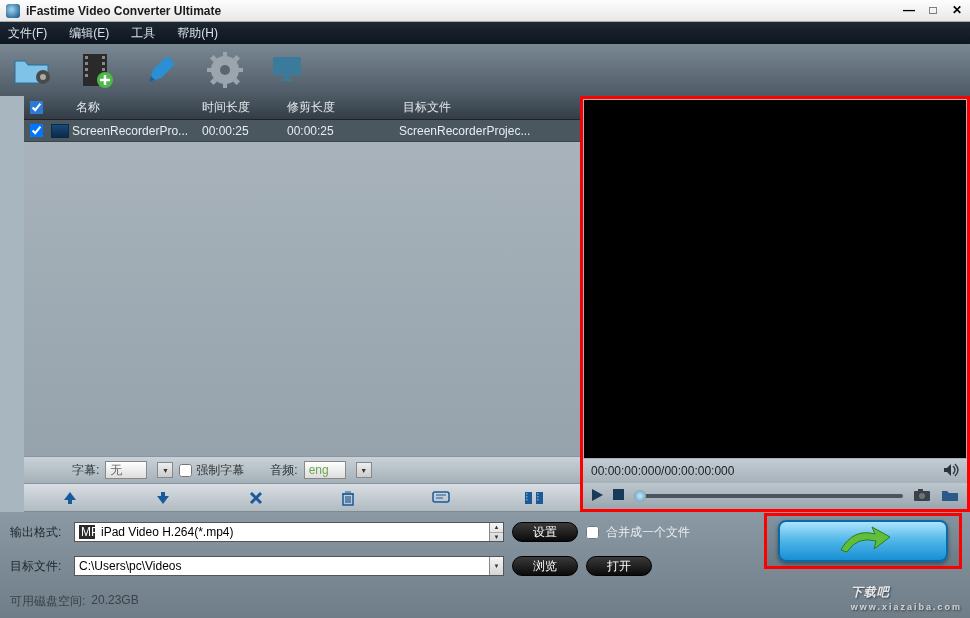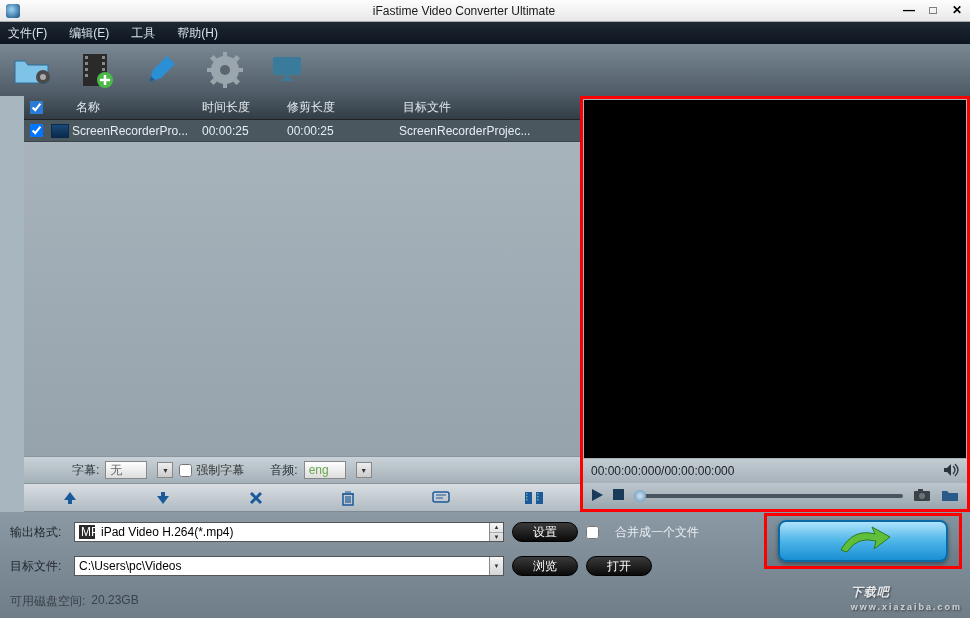--- a/index.html
+++ b/index.html
@@ -1,21 +1,21 @@
 <!DOCTYPE html>
 <html><head>
 <meta charset="utf-8">
 <style>
 * { margin: 0; padding: 0; box-sizing: border-box; font-family: "Microsoft YaHei", Arial, sans-serif; font-size: 12px; }
 body { width: 970px; height: 618px; background: #a8b6bf; overflow: hidden; position: relative; }
 
 
 .titlebar { display: flex; align-items: center; height: 22px; background: linear-gradient(#fdfdfd, #e8e8e8); border-bottom: 1px solid #aaa; padding: 0 6px; }
 .ti-logo { width: 14px; height: 14px; margin-right: 6px; background: radial-gradient(circle at 40% 40%, #9fd4f5, #0b4a7a); border-radius: 3px; }
-.ti-title { font-weight: normal; color: #1a1a1a; flex: 1; text-align: center; }
+.ti-title { font-weight: bold; color: #1a1a1a; flex: 1; }
 .ti-btns { display: flex; gap: 10px; }
 .ti-btn { width: 14px; height: 14px; cursor: pointer; font-weight: bold; text-align: center; line-height: 12px; }
 
 
 .menubar { display: flex; height: 22px; background: linear-gradient(#1e2832, #0d1520); color: #d8e2ea; align-items: center; padding: 0 8px; gap: 22px; }
 .menu-item { cursor: pointer; }
 
 
 .toolbar { height: 52px; background: linear-gradient(#7a8893, #4d5a66); display: flex; align-items: center; padding: 4px 10px; gap: 18px; }
 .tool-btn { width: 46px; height: 42px; display: flex; align-items: center; justify-content: center; cursor: pointer; }
@@ -65,21 +65,21 @@
 
 
 .bottom { height: 106px; background: linear-gradient(#8b99a4,#6f7d88); padding: 8px 10px 12px; position: relative; }
 .out-row { display: flex; align-items: center; height: 24px; margin-bottom: 10px; gap: 8px; }
 .out-label { color: #1e262c; width: 56px; }
 .out-combo { flex: 0 0 430px; height: 20px; background: #fff; border: 1px solid #555; display: flex; align-items: center; padding: 0 4px; gap: 6px; position: relative; }
 .spinner { width: 14px; background: linear-gradient(#f5f5f5,#d5d5d5); border-left: 1px solid #888; display: flex; flex-direction: column; position: absolute; right: 0; top: 0; bottom: 0; }
 .spinner div { flex: 1; display: flex; align-items: center; justify-content: center; font-size: 6px; color: #333; border-bottom: 1px solid #aaa; }
 .spinner div:last-child { border-bottom: none; }
 .round-btn { min-width: 66px; height: 20px; background: linear-gradient(#3a3a3a,#0a0a0a); color: #fff; border-radius: 10px; display: flex; align-items: center; justify-content: center; cursor: pointer; border: 1px solid #000; }
-.chk-merge { display: flex; align-items: center; gap: 16px; color: #e8eef3; }
+.chk-merge { display: flex; align-items: center; gap: 7px; color: #e8eef3; }
 
 .convert-zone { position: absolute; right: 8px; top: 1px; width: 198px; height: 56px; border: 3px solid #ff0000; display: flex; align-items: center; justify-content: center; background: linear-gradient(#8394a0,#6a7984); }
 .convert-btn { width: 170px; height: 42px; background: linear-gradient(#aee3fb,#4db5e8 50%,#1a8fd4); border: 2px solid #0b6aa6; border-radius: 8px; display: flex; align-items: center; justify-content: center; cursor: pointer; box-shadow: 0 2px 4px rgba(0,0,0,.4); }
 
 .disk-row { position: absolute; bottom: 8px; left: 10px; color: #3a4148; display: flex; gap: 6px; }
 
 
 .watermark { position: absolute; right: 8px; bottom: 6px; color: rgba(255,255,255,.85); font-size: 22px; font-weight: bold; font-style: italic; text-shadow: 1px 1px 2px rgba(0,0,0,.5); letter-spacing: 1px; pointer-events: none; }
 .watermark small { display:block; font-size: 9px; color: rgba(255,255,255,.7); font-style: normal; letter-spacing: 2px; text-align: center; }
 </style>

